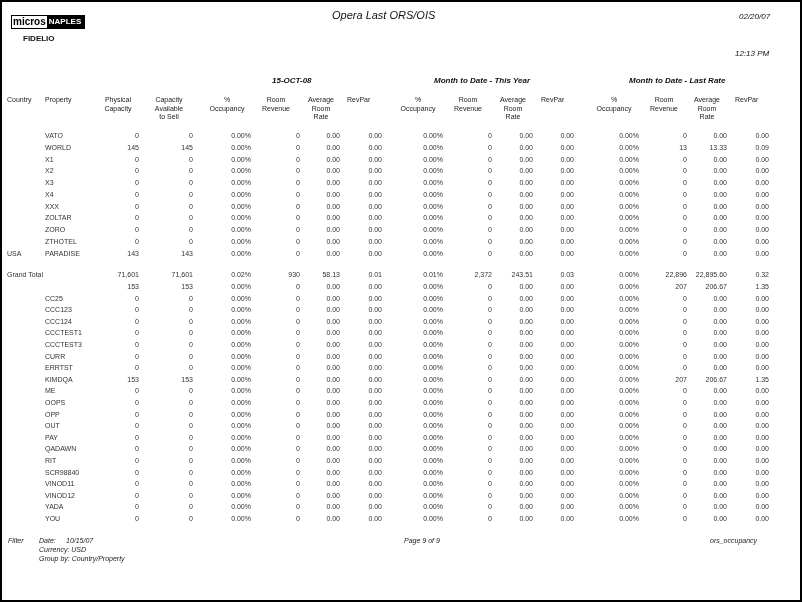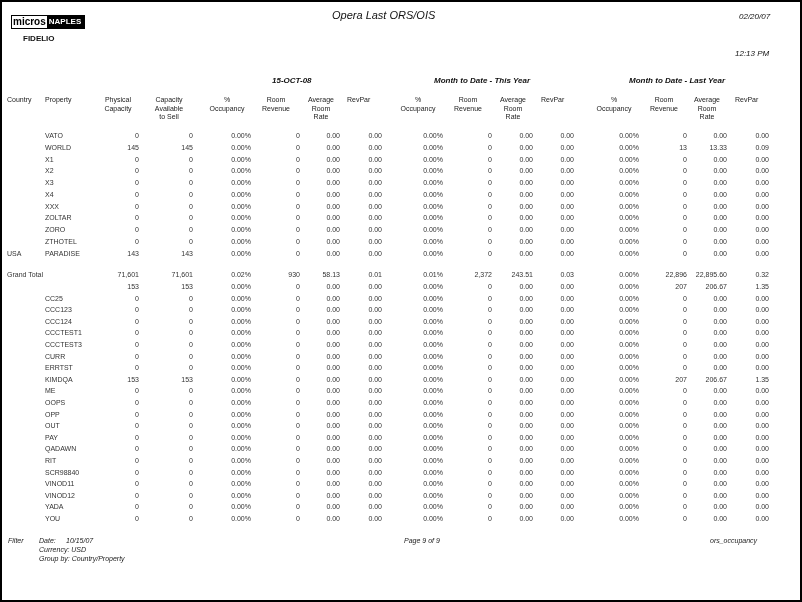--- a/index.html
+++ b/index.html
@@ -81,21 +81,21 @@
     <span class="micros">micros</span>
     <span class="fidelio">NAPLES</span>
   </div>
   <div class="abs naples">FIDELIO</div>
   <div class="abs app-title">Opera Last ORS/OIS</div>
   <div class="abs print-date">02/20/07</div>
   <div class="abs print-time">12:13 PM</div>
 
   <div class="abs group-head" style="left:270px;">15-OCT-08</div>
   <div class="abs group-head" style="left:432px;">Month to Date - This Year</div>
-  <div class="abs group-head" style="left:627px;">Month to Date - Last Year</div>
+  <div class="abs group-head" style="left:627px;">Month to Date - Last Rate</div>
 
   <div class="abs col-head" style="left:5px; text-align:left;">Country</div>
   <div class="abs col-head" style="left:43px; text-align:left;">Property</div>
   <div class="abs col-head" style="left:100px; width:32px;">Physical
 Capacity</div>
   <div class="abs col-head" style="left:148px; width:38px;">Capacity
 Available
 to Sell</div>
   <div class="abs col-head" style="left:205px; width:40px;">%
 Occupancy</div>

